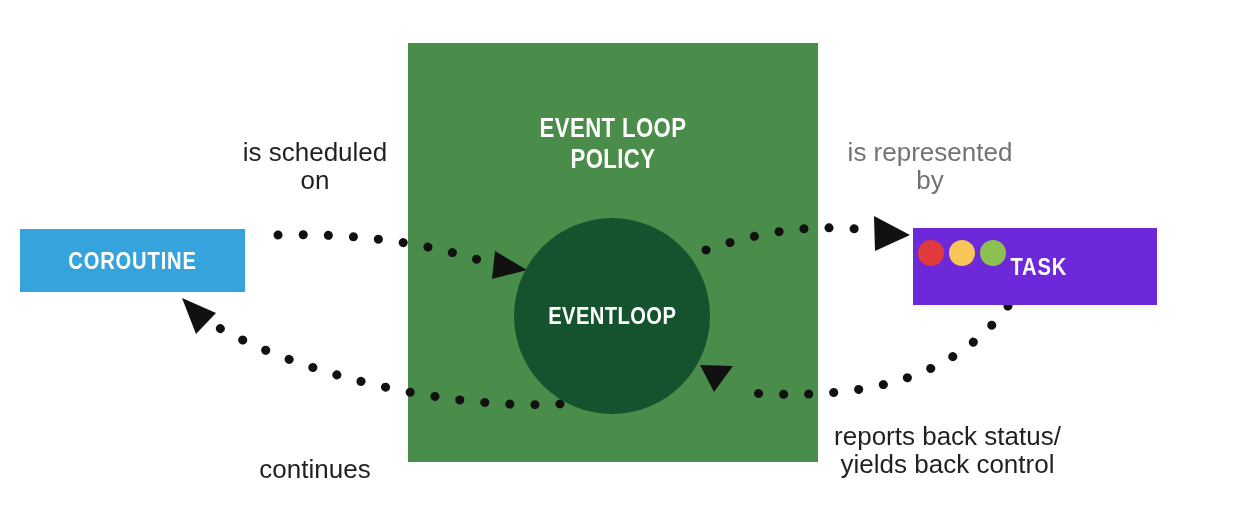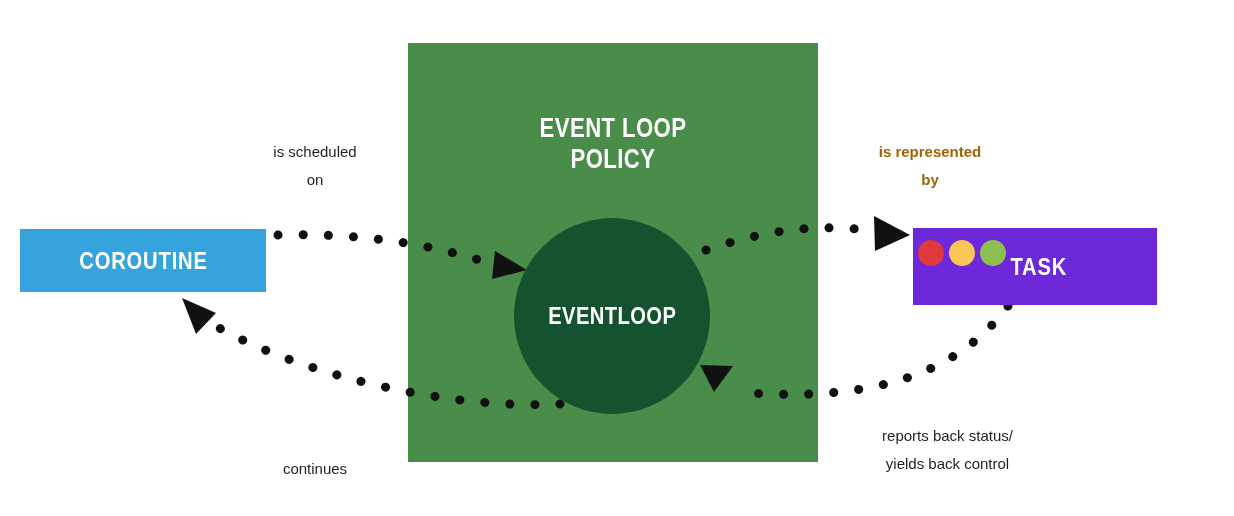--- a/index.html
+++ b/index.html
@@ -47,21 +47,21 @@
 
   .blue-box {
     position: absolute;
     background: #35a4dc;
     display: flex;
     align-items: center;
   }
   .box-coroutine {
     left: 20px;
     top: 229px;
-    width: 246px;
+    width: 225px;
     height: 63px;
     justify-content: center;
   }
   .box-task {
     left: 913px;
     top: 228px;
     width: 244px;
     height: 77px;
     justify-content: flex-start;
   }
@@ -109,21 +109,21 @@
     font-size: 24px;
     letter-spacing: 0.5px;
     transform: scaleX(0.84);
   }
 
   
   .edge-label {
     position: absolute;
     color: #231f20;
     font-family: "Liberation Sans", sans-serif;
-    font-size: 15px;
+    font-size: 26px;
     line-height: 28px;
     text-align: center;
     white-space: pre-line;
   }
   .label-scheduled { left: 215px; top: 138px; width: 200px; }
   .label-represented { left: 820px; top: 138px; width: 220px; }
   .label-continues { left: 215px; top: 455px; width: 200px; }
   .label-reports { left: 820px; top: 422px; width: 255px; }
 
   
@@ -180,19 +180,19 @@
     <span class="box-label" style="color: rgb(255, 255, 255);">TASK</span>
   </div>
   <div class="status-dots">
     <span class="status-dot" style="background: rgb(224, 57, 62);"></span>
     <span class="status-dot" style="background: rgb(248, 197, 88);"></span>
     <span class="status-dot" style="background: rgb(140, 193, 82);"></span>
   </div>
 
   <div class="edge-label label-scheduled" style="color: rgb(35, 31, 32);">is scheduled
 on</div>
-  <div class="edge-label label-represented" style="color: #a16207; font-weight: bold;">is represented
+  <div class="edge-label label-represented" style="color: #737373;">is represented
 by</div>
   <div class="edge-label label-reports" style="color: rgb(35, 31, 32);">reports back status/
 yields back control</div>
   <div class="edge-label label-continues" style="color: rgb(35, 31, 32);">continues</div>
 
 </div>
 
 </body></html>

